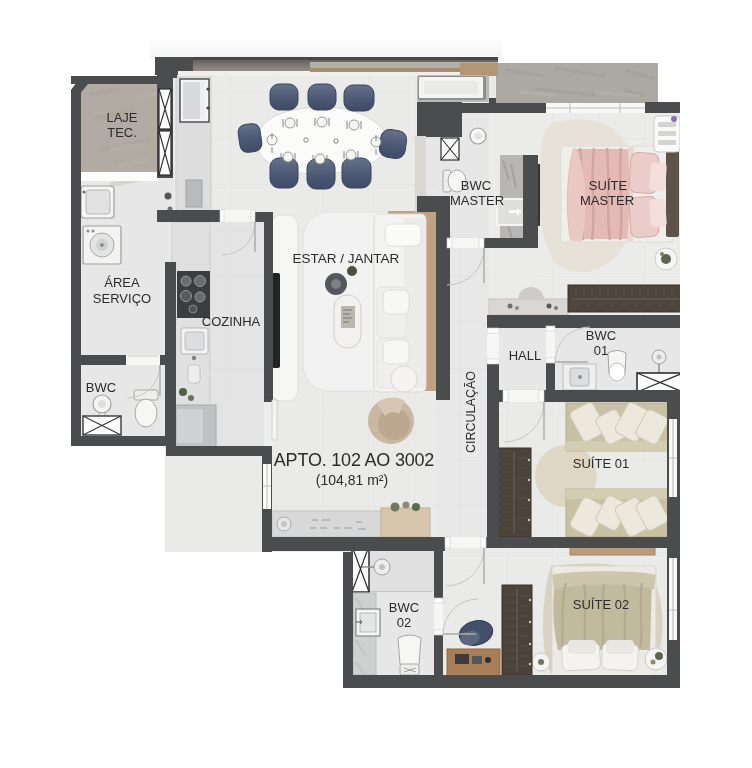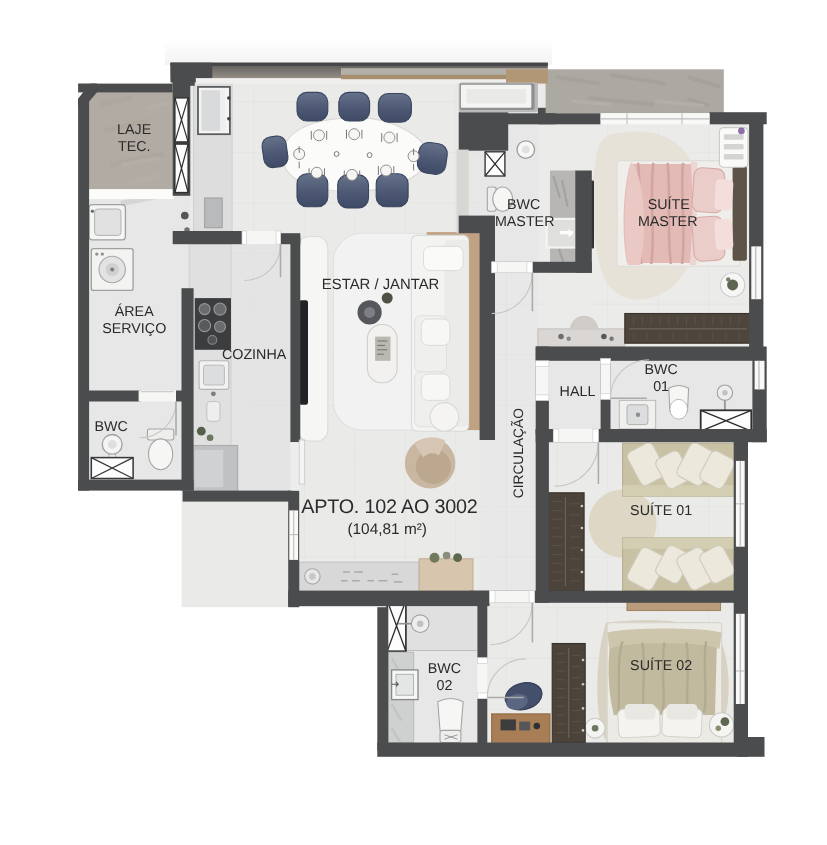--- a/index.html
+++ b/index.html
@@ -1,16 +1,16 @@
 <!DOCTYPE html>
 <html><head>
 <meta charset="utf-8">
 <style>
   html,body{margin:0;padding:0;background:#ffffff;}
-  .wrap{width:752px;height:768px;position:relative;overflow:hidden;background:#ffffff;
+  .wrap{width:680px;height:768px;position:relative;overflow:hidden;background:#ffffff;
         font-family:"Liberation Sans", sans-serif;}
   svg{position:absolute;left:0;top:0;}
   text{font-family:"Liberation Sans", sans-serif;fill:#2b2b2b;}
 </style>
 </head>
 <body>
 <div class="wrap">
 <svg width="752" height="768" viewBox="0 0 752 768">
 <defs>
   <linearGradient id="chairG" x1="0" y1="0" x2="0" y2="1">

